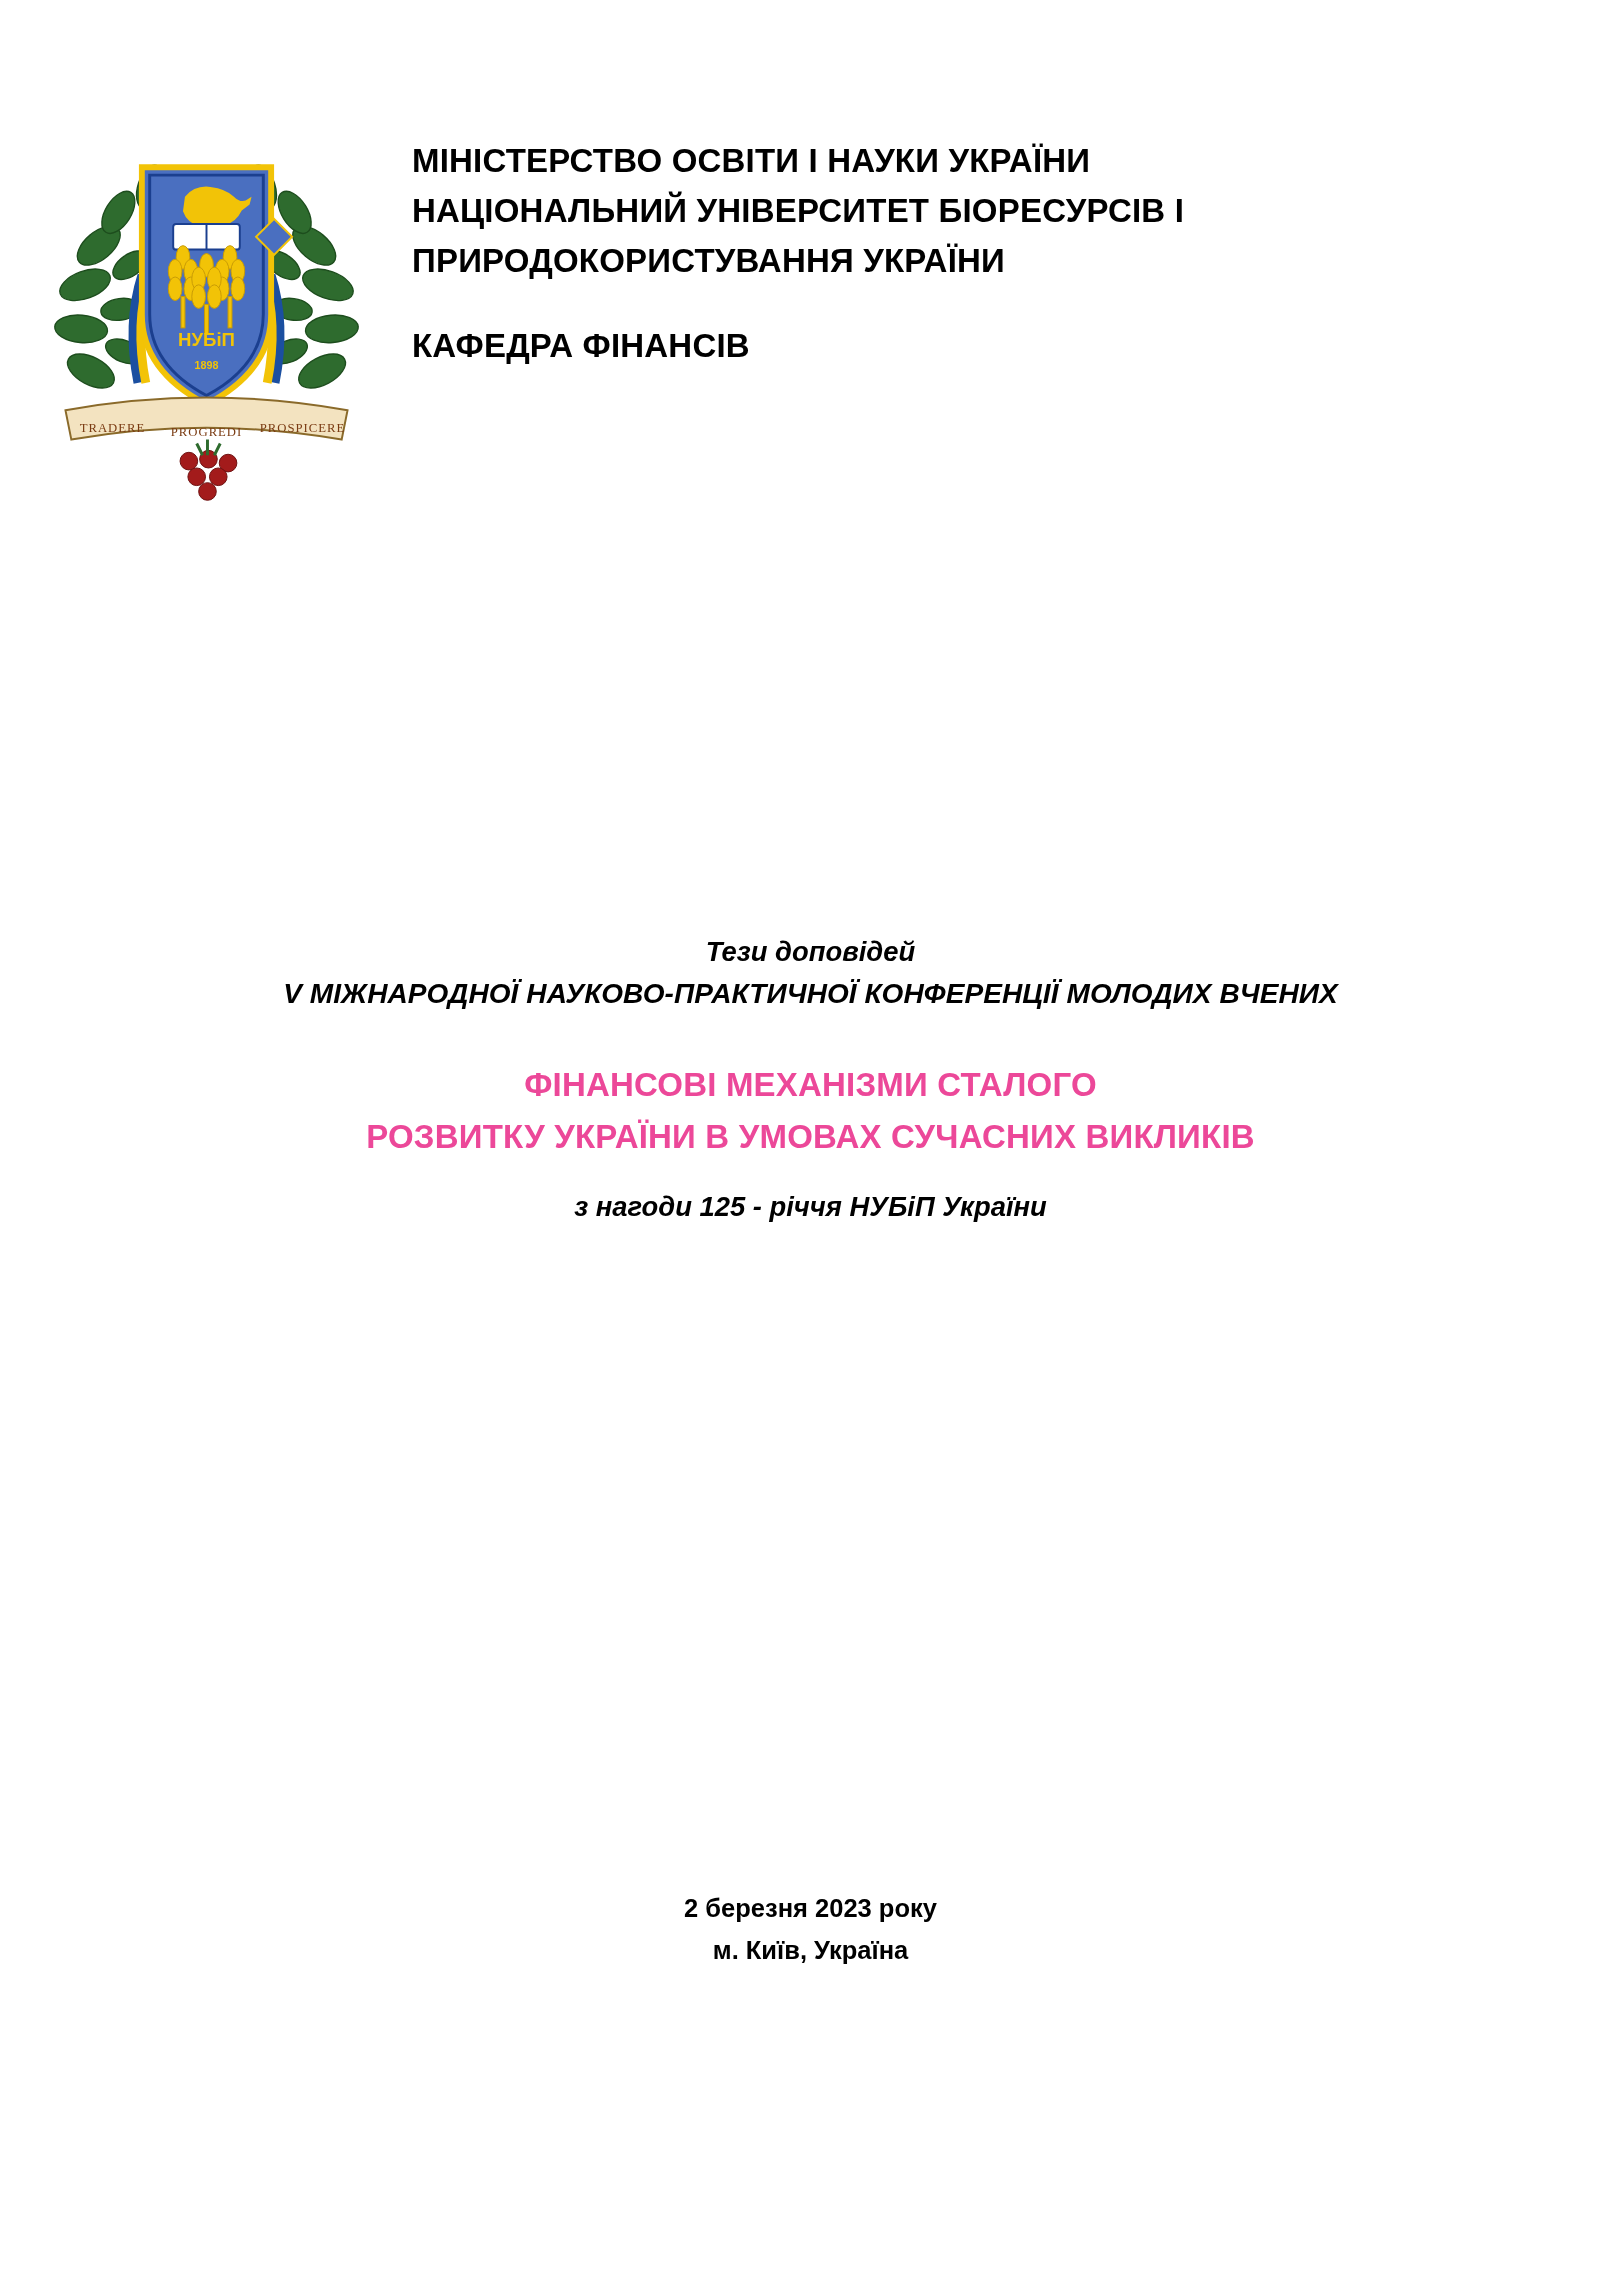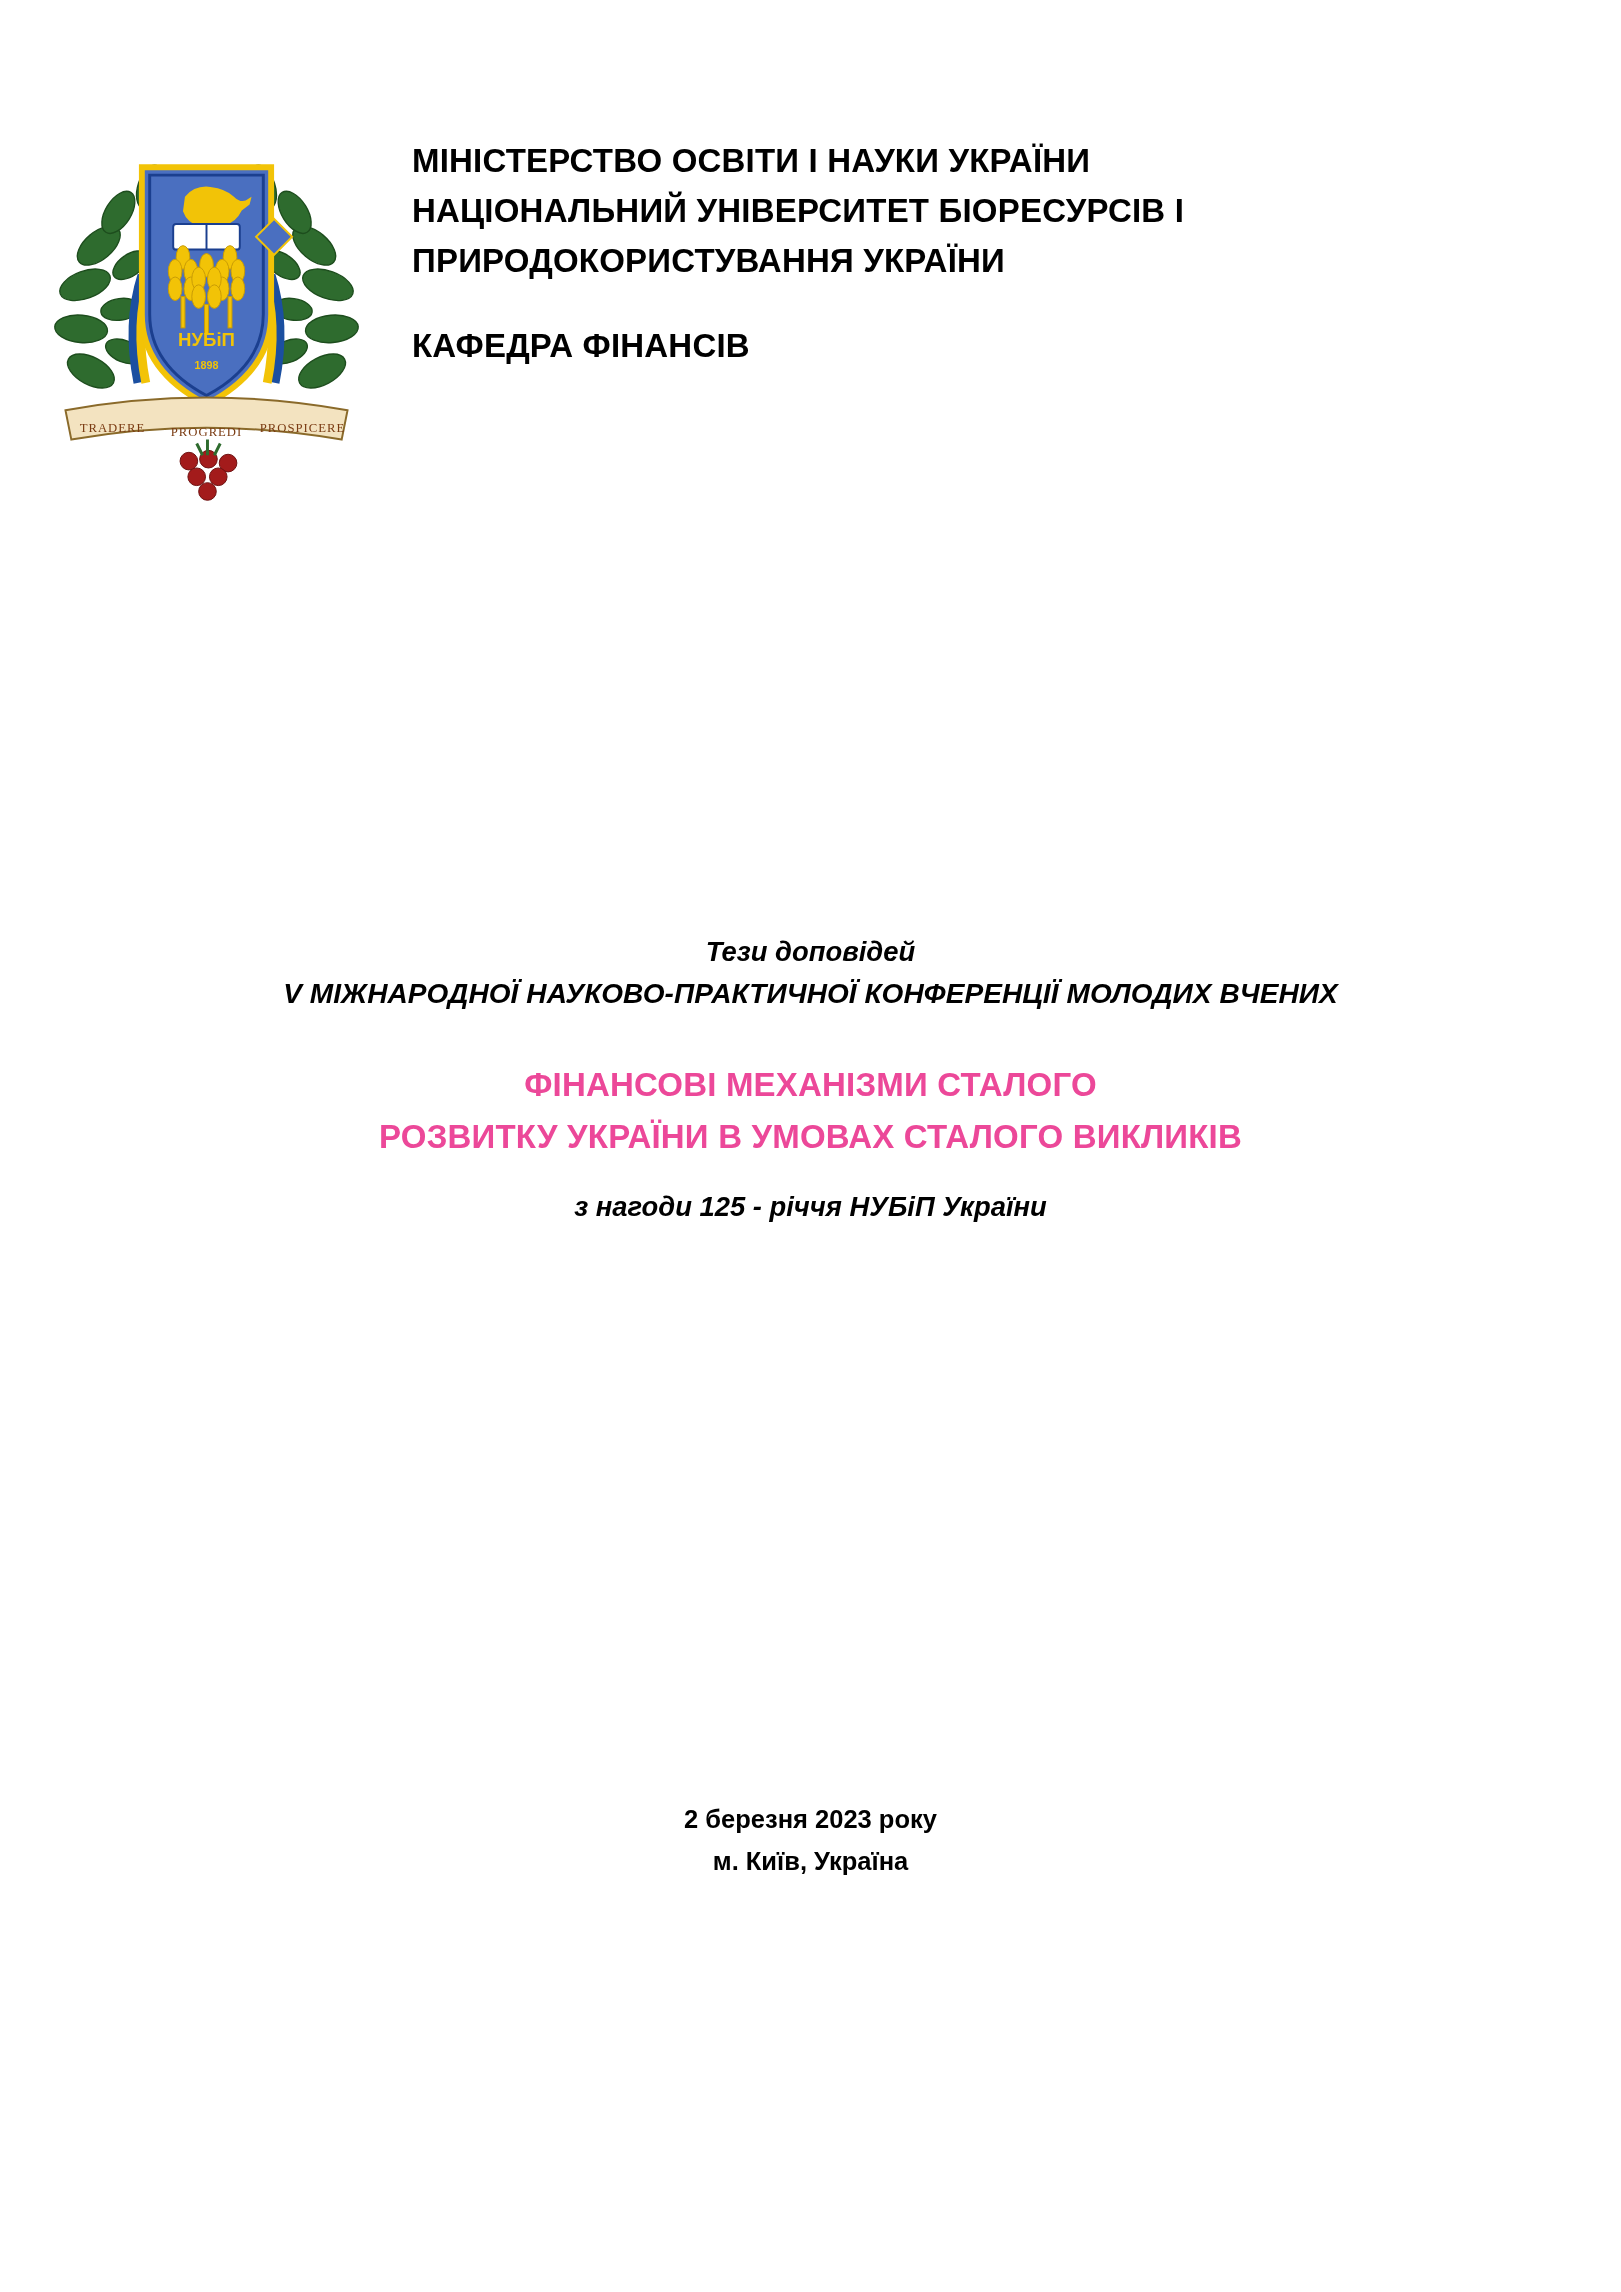--- a/index.html
+++ b/index.html
@@ -89,21 +89,21 @@
   .occasion {
     font-style: italic;
     font-weight: bold;
     font-size: 27.4px;
     margin-top: 29px;
   }
 
   
   .footer-block {
     position: absolute;
-    top: 1798px;
+    top: 1887px;
     left: 50%;
     transform: translateX(-50%);
     width: 882px;
     text-align: center;
     font-weight: bold;
     font-size: 25.5px;
     line-height: 1.65;
   }
 
   
@@ -219,21 +219,21 @@
       <div class="line">ПРИРОДОКОРИСТУВАННЯ УКРАЇНИ</div>
       <div class="line dept">КАФЕДРА ФІНАНСІВ</div>
     </div>
   </div>
 
   <div class="title-block">
     <div class="thesis-label">Тези доповідей</div>
     <div class="conf-name">V МІЖНАРОДНОЇ НАУКОВО-ПРАКТИЧНОЇ КОНФЕРЕНЦІЇ МОЛОДИХ ВЧЕНИХ</div>
     <div class="main-title">
       <span class="mt-line">ФІНАНСОВІ МЕХАНІЗМИ СТАЛОГО</span>
-      <span class="mt-line">РОЗВИТКУ УКРАЇНИ В УМОВАХ СТАЛОГО ВИКЛИКІВ</span>
+      <span class="mt-line">РОЗВИТКУ УКРАЇНИ В УМОВАХ СУЧАСНИХ ВИКЛИКІВ</span>
     </div>
     <div class="occasion">з нагоди 125 - річчя НУБіП України</div>
   </div>
 
   <div class="footer-block">
     <div>2 березня  2023 року</div>
     <div>м. Київ, Україна</div>
   </div>
 
 </div>

